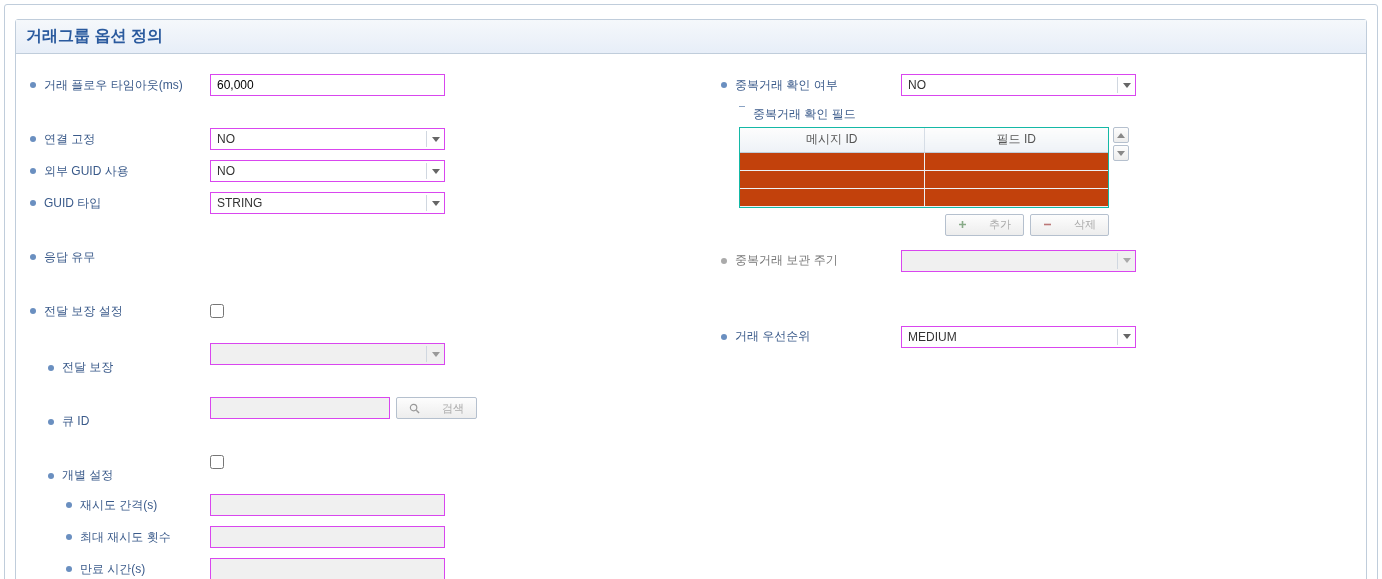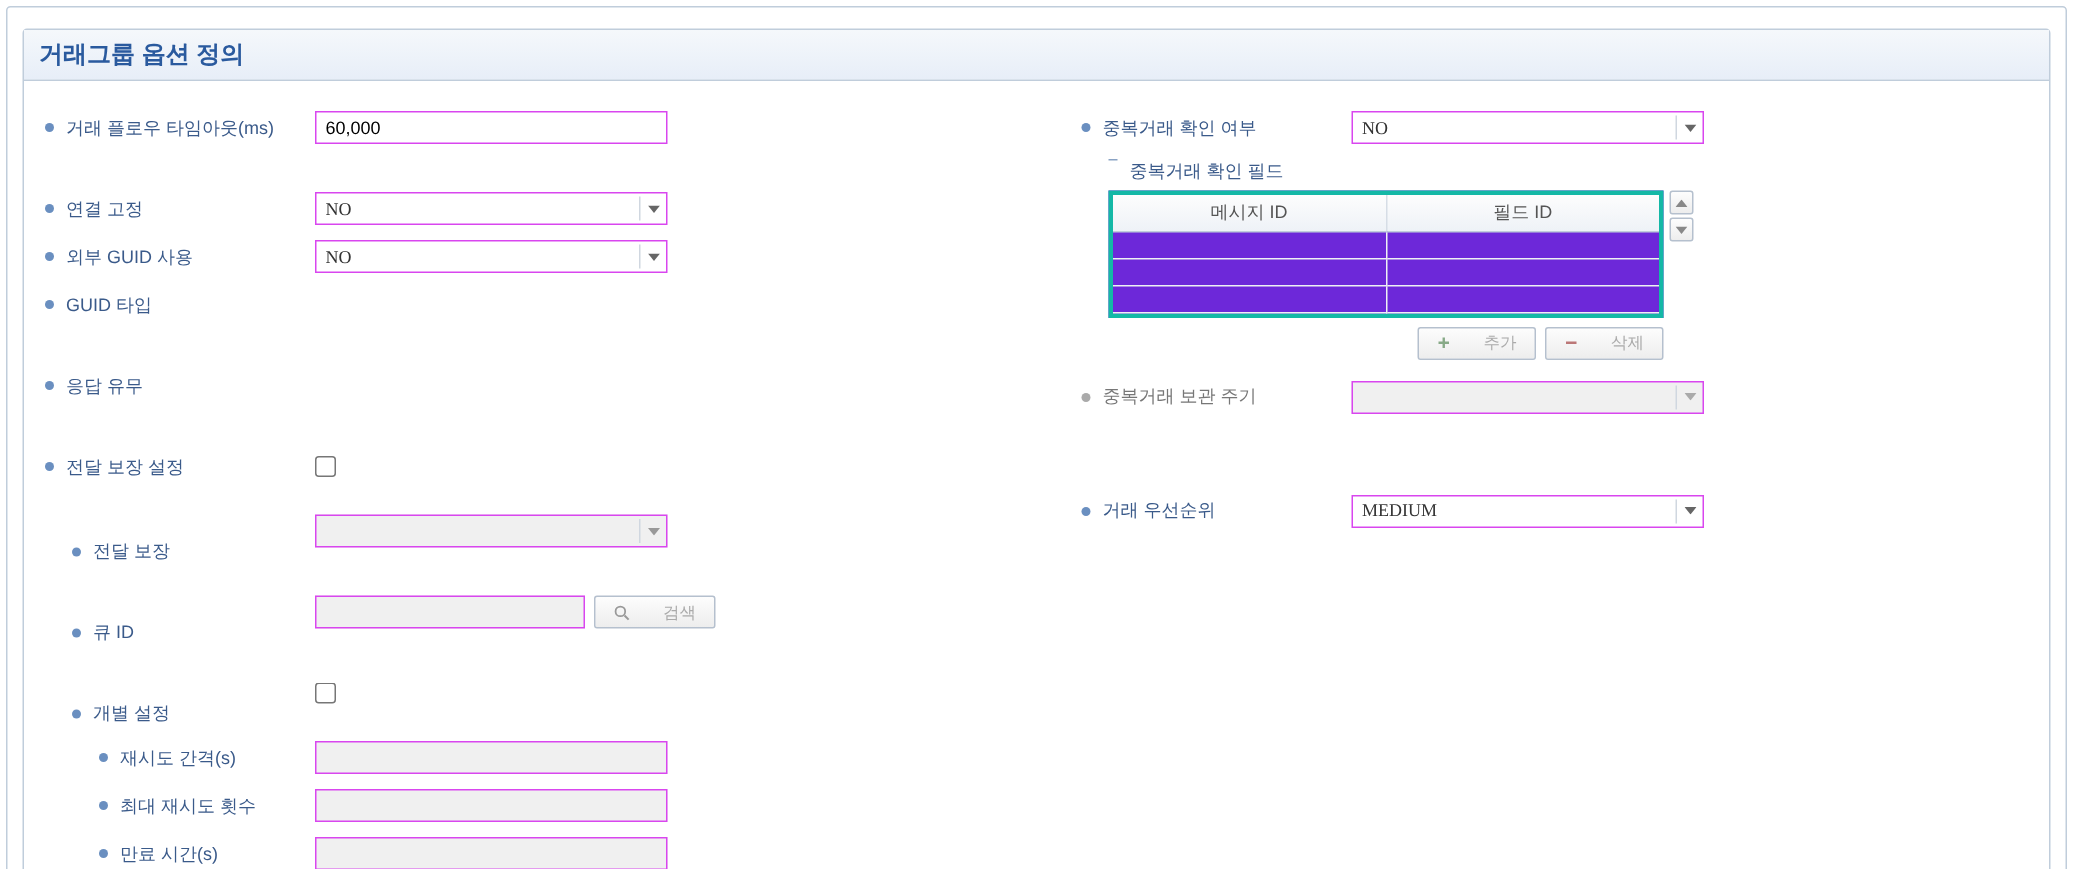--- a/index.html
+++ b/index.html
@@ -91,21 +91,20 @@
     input[type="text"]:disabled, .combo.disabled, input.disabled {
       background: #f0f0f0; color: #888;
     }
 
     .combo {
       width: 235px;
       display: flex;
       align-items: center;
       justify-content: space-between;
       cursor: pointer;
-      font-family: Liberation Serif, serif;
     }
     .combo .arrow {
       width: 16px; height: 16px;
       display: flex; align-items: center; justify-content: center;
       border-left: 1px solid #d0d7e0;
       margin-right: -4px; padding-left: 3px;
     }
     .combo .arrow svg { width: 8px; height: 5px; }
 
     input[type="checkbox"] {
@@ -132,23 +131,23 @@
 
     .subhead {
       display: flex; align-items: flex-start;
       color: #3a5a8a; font-size: 12px;
       margin: 6px 0 4px 18px;
     }
 
     .grid-wrap { margin-left: 18px; }
     .grid-shell { display: flex; }
     .grid {
-      border: 3px solid #14b8a6;
+      border: 1px solid #14b8a6;
       width: 370px;
-      background: #6d28d9;
+      background: #c2410c;
       text-align: center;
     }
     .grid th {
       background: linear-gradient(#fdfdfd, #eef2f7);
       border-bottom: 1px solid #c0cddb;
       border-right: 1px solid #d6dde6;
       font-weight: normal;
       color: #555;
       height: 24px;
       font-size: 12px;
@@ -234,20 +233,30 @@
                   </span>
               </div>
             </div>
           </div>
 
           <div class="field-row">
             <div class="label-cell">
                 <span class="bullet"></span>
                 <span>GUID 타입</span>
               </div>
+            <div class="control-cell">
+              <div class="combo">
+                <span>STRING</span>
+                <span class="arrow">
+                    <svg viewBox="0 0 8 5">
+                      <path fill="#666" d="M0 0h8L4 5z"></path>
+                    </svg>
+                  </span>
+              </div>
+            </div>
           </div>
 
           <div class="field-row spacer"></div>
 
           <div class="field-row">
             <div class="label-cell">
                 <span class="bullet"></span>
                 <span>응답 유무</span>
               </div>
           </div>

